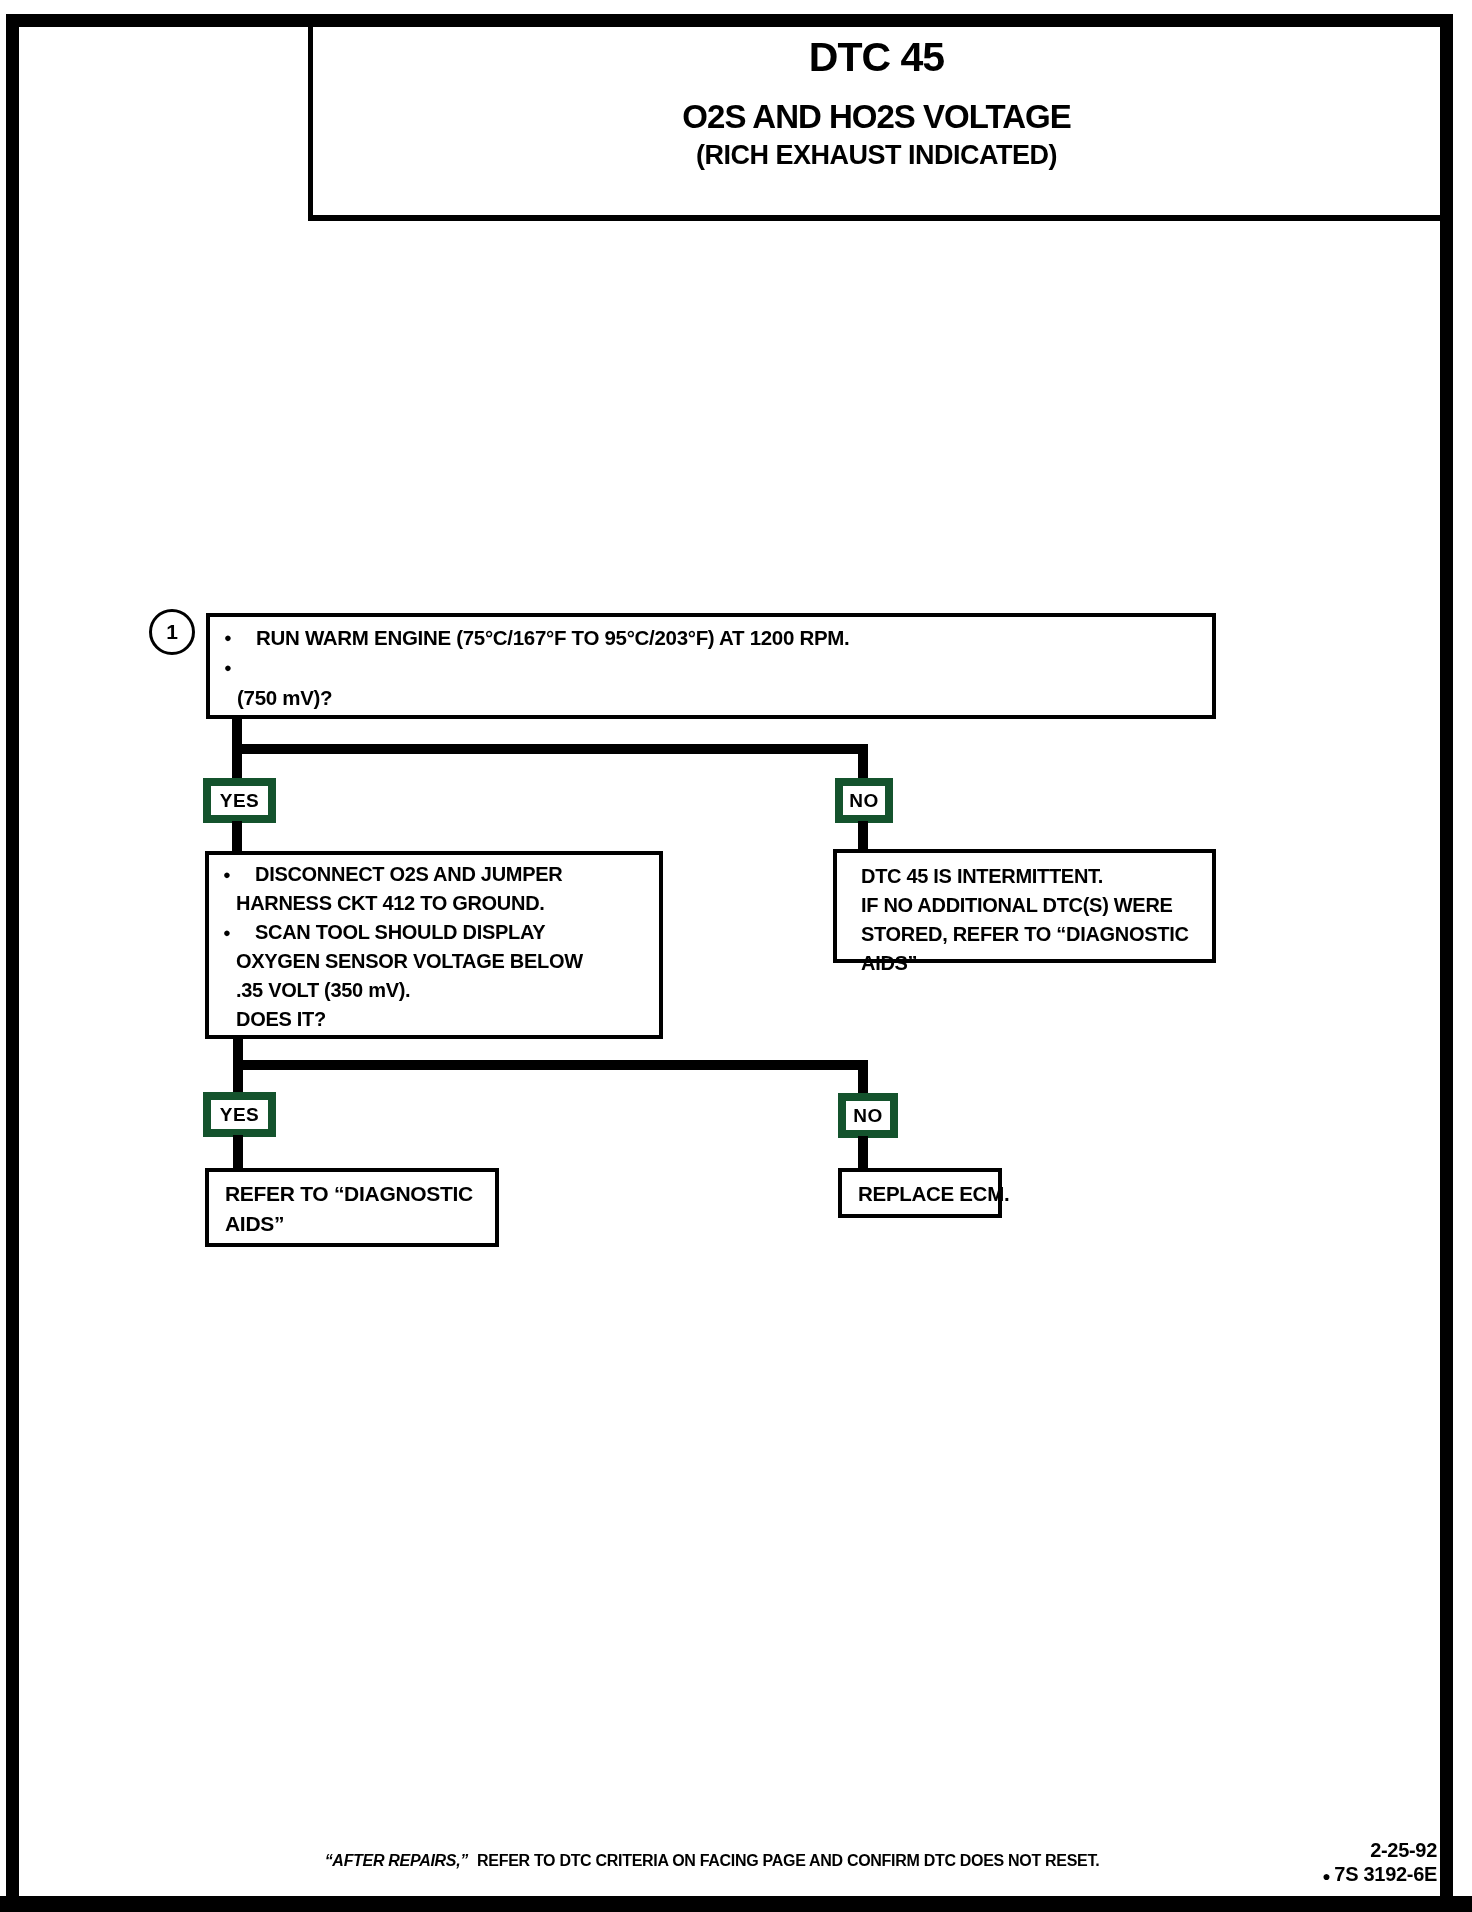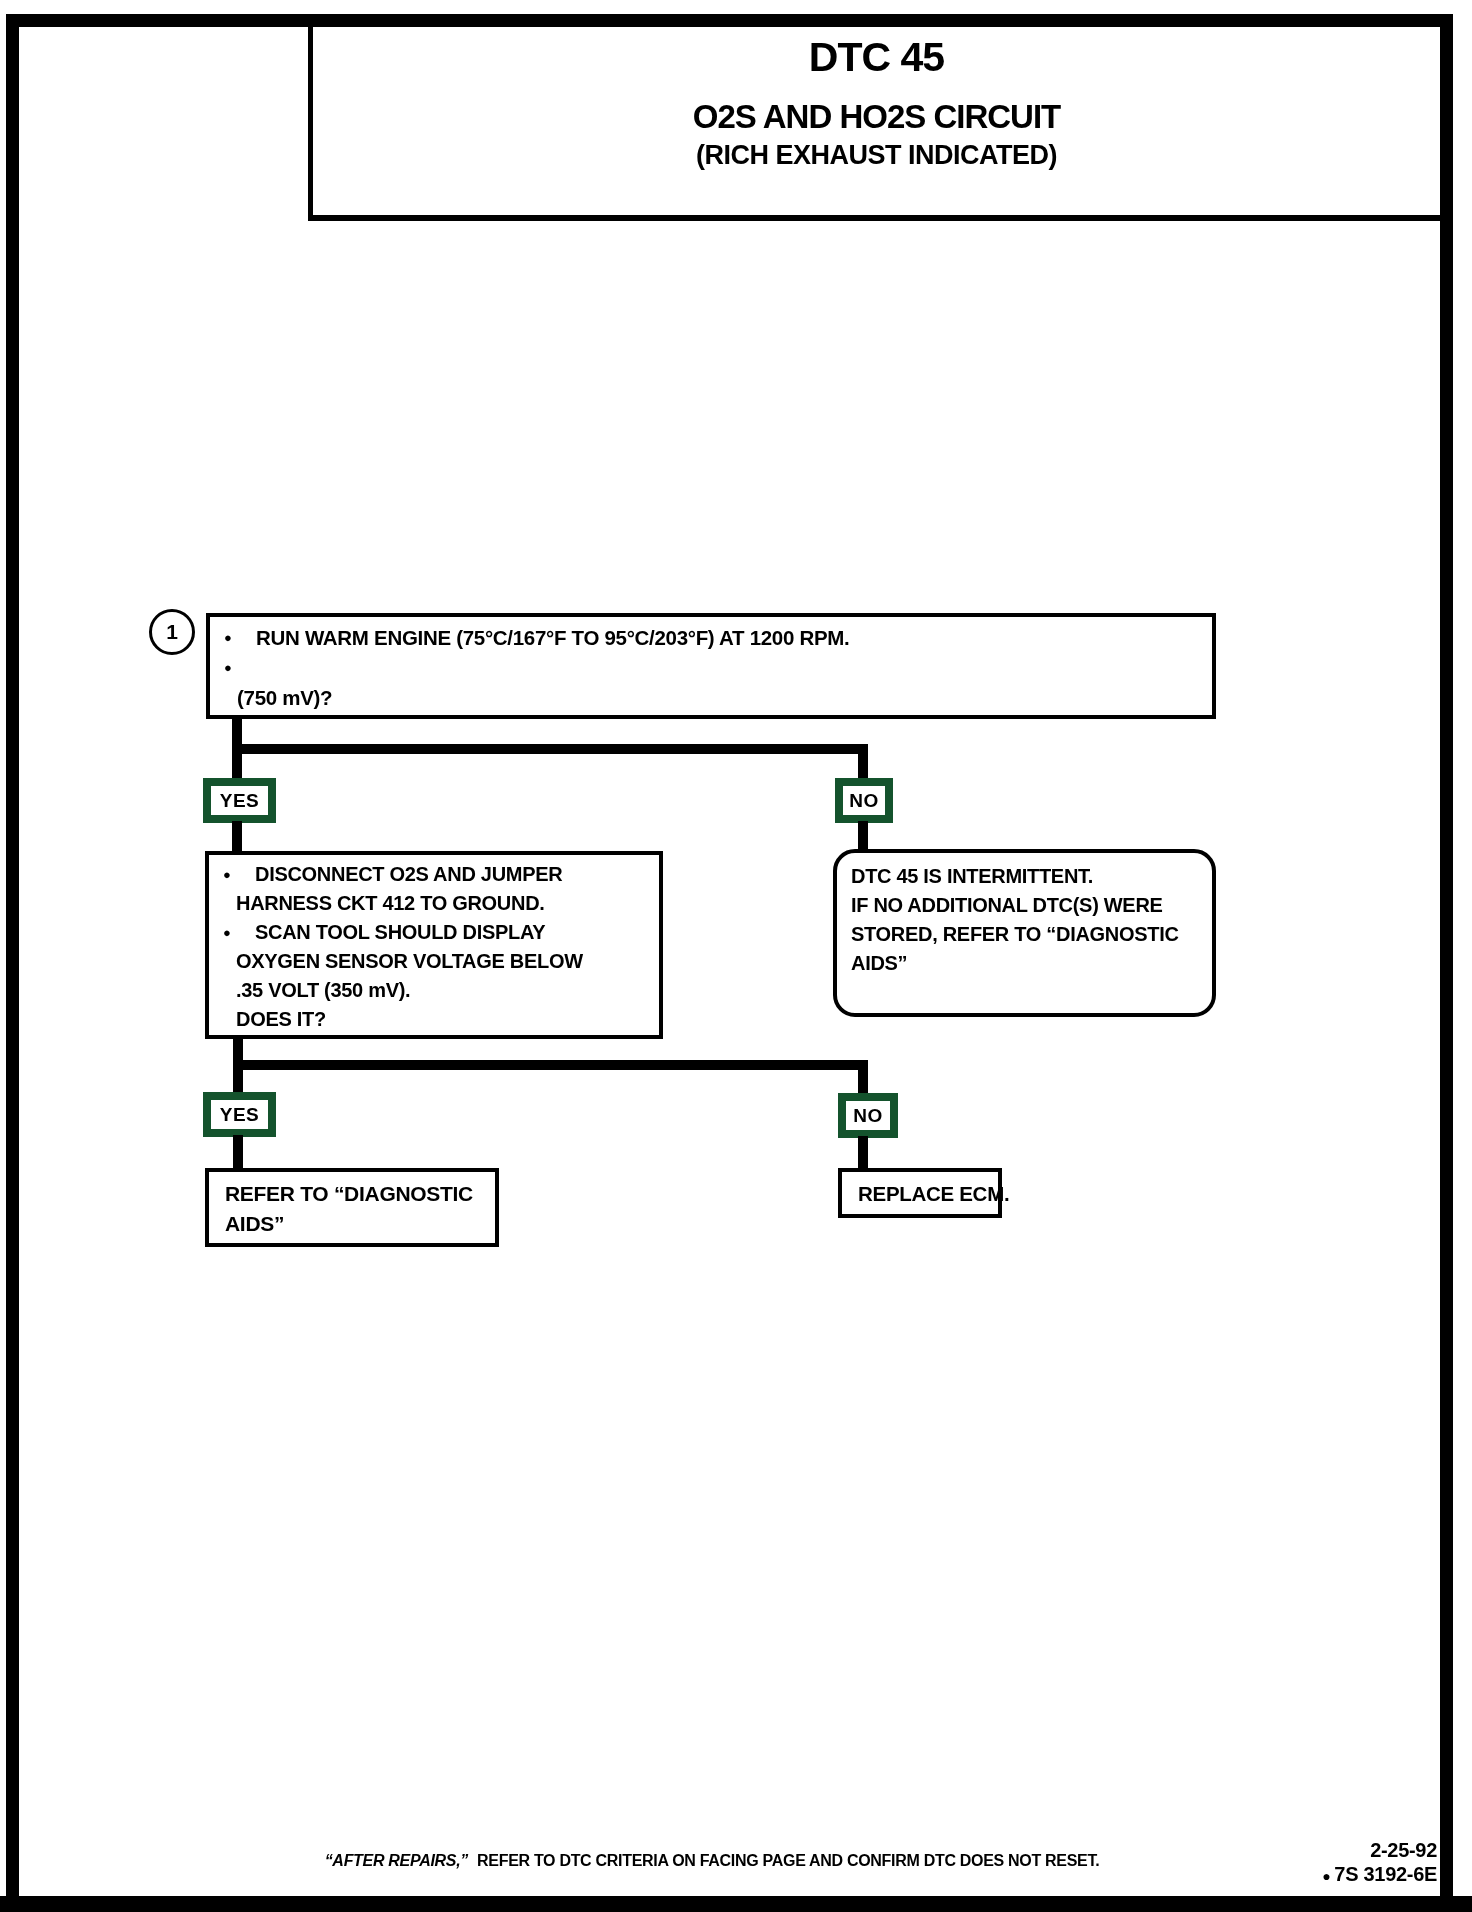--- a/index.html
+++ b/index.html
@@ -25,21 +25,21 @@
     font-size:21px;font-weight:700;background:#fff;
   }
   
   .fbox{position:absolute;border:4px solid #000;background:#fff;box-sizing:border-box;}
   .fbox .ln{display:flex;line-height:29px;font-weight:700;font-size:20px;letter-spacing:-0.3px;white-space:nowrap;}
   .fbox .blt{margin-left:14px;width:32px;flex:0 0 32px;text-align:left;font-size:13px;}
   .fbox .cont{padding-left:27px;}
   #box1{left:206px;top:613px;width:1010px;height:106px;padding-top:6px;}
   #box1 .ln{line-height:30px;font-size:20.5px;}
   #box2{left:205px;top:851px;width:458px;height:188px;padding-top:5px;}
-  #box3{left:833px;top:849px;width:383px;height:168px;padding:9px 14px;border-radius:22px;}
+  #box3{left:833px;top:849px;width:383px;height:114px;padding:9px 24px;}
   #box3 .ln{line-height:29px;}
   #box4{left:205px;top:1168px;width:294px;height:79px;padding:7px 16px;}
   #box4 .ln{line-height:30px;font-size:21px;}
   #box5{left:838px;top:1168px;width:164px;height:50px;display:flex;align-items:center;padding-left:16px;}
   #box5 .ln{font-size:20.5px;}
   
   .dec{
     position:absolute;border:8px solid #14532d;background:#fff;box-sizing:border-box;
     display:flex;align-items:center;justify-content:center;
     font-size:19px;font-weight:700;letter-spacing:0.5px;
@@ -68,21 +68,21 @@
   <div class="bar" style="left:6px;top:14px;width:1447px;height:13px;"></div>
   <div class="bar" style="left:6px;top:14px;width:13px;height:1886px;"></div>
   <div class="bar" style="left:1440px;top:14px;width:13px;height:1886px;"></div>
   <div class="bar" style="left:0px;top:1896px;width:1472px;height:16px;"></div>
 
   <div class="bar" style="left:308px;top:27px;width:5px;height:191px;"></div>
   <div class="bar" style="left:308px;top:215px;width:1132px;height:6px;"></div>
 
   <div id="title-wrap">
     <div id="title-1">DTC 45</div>
-    <div id="title-2">O2S AND HO2S CIRCUIT</div>
+    <div id="title-2">O2S AND HO2S VOLTAGE</div>
     <div id="title-3">(RICH EXHAUST INDICATED)</div>
   </div>
 
   <div id="step-badge">1</div>
 
   <div id="box1" class="fbox">
     <div class="ln">
       <span class="blt">●</span>
       <span class="txt">RUN WARM ENGINE (75°C/167°F TO 95°C/203°F) AT 1200 RPM.</span>
     </div>

